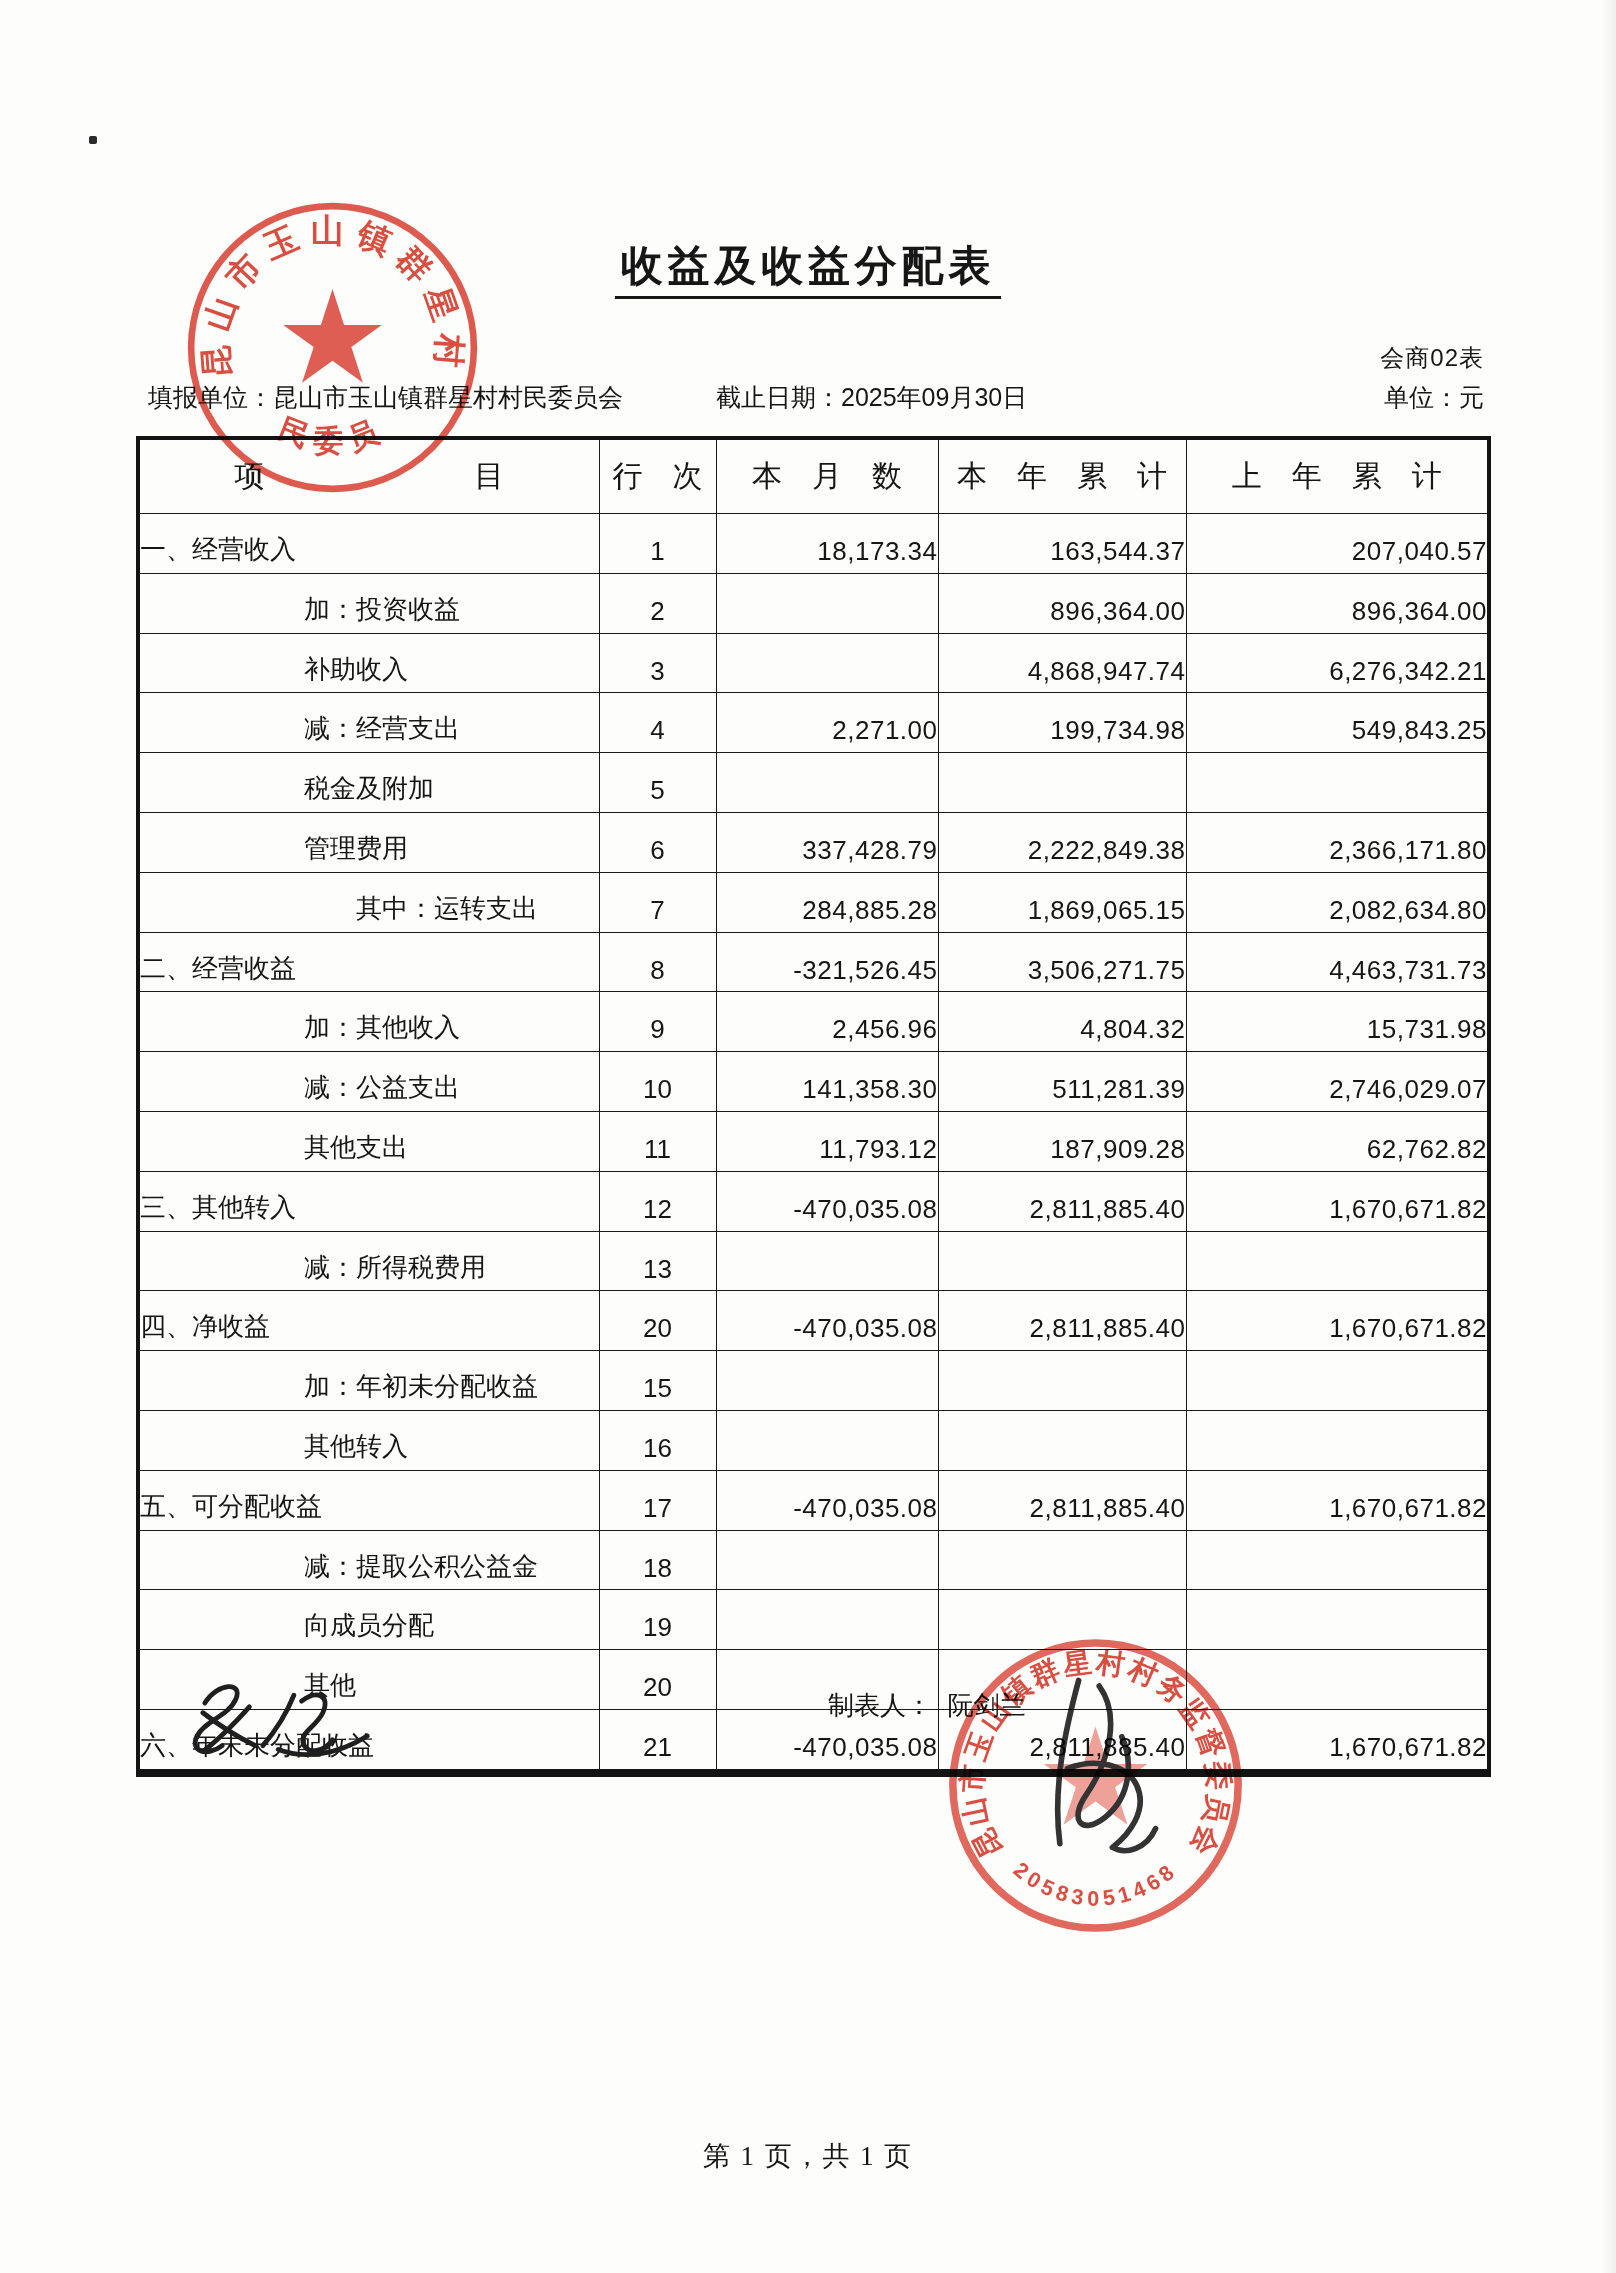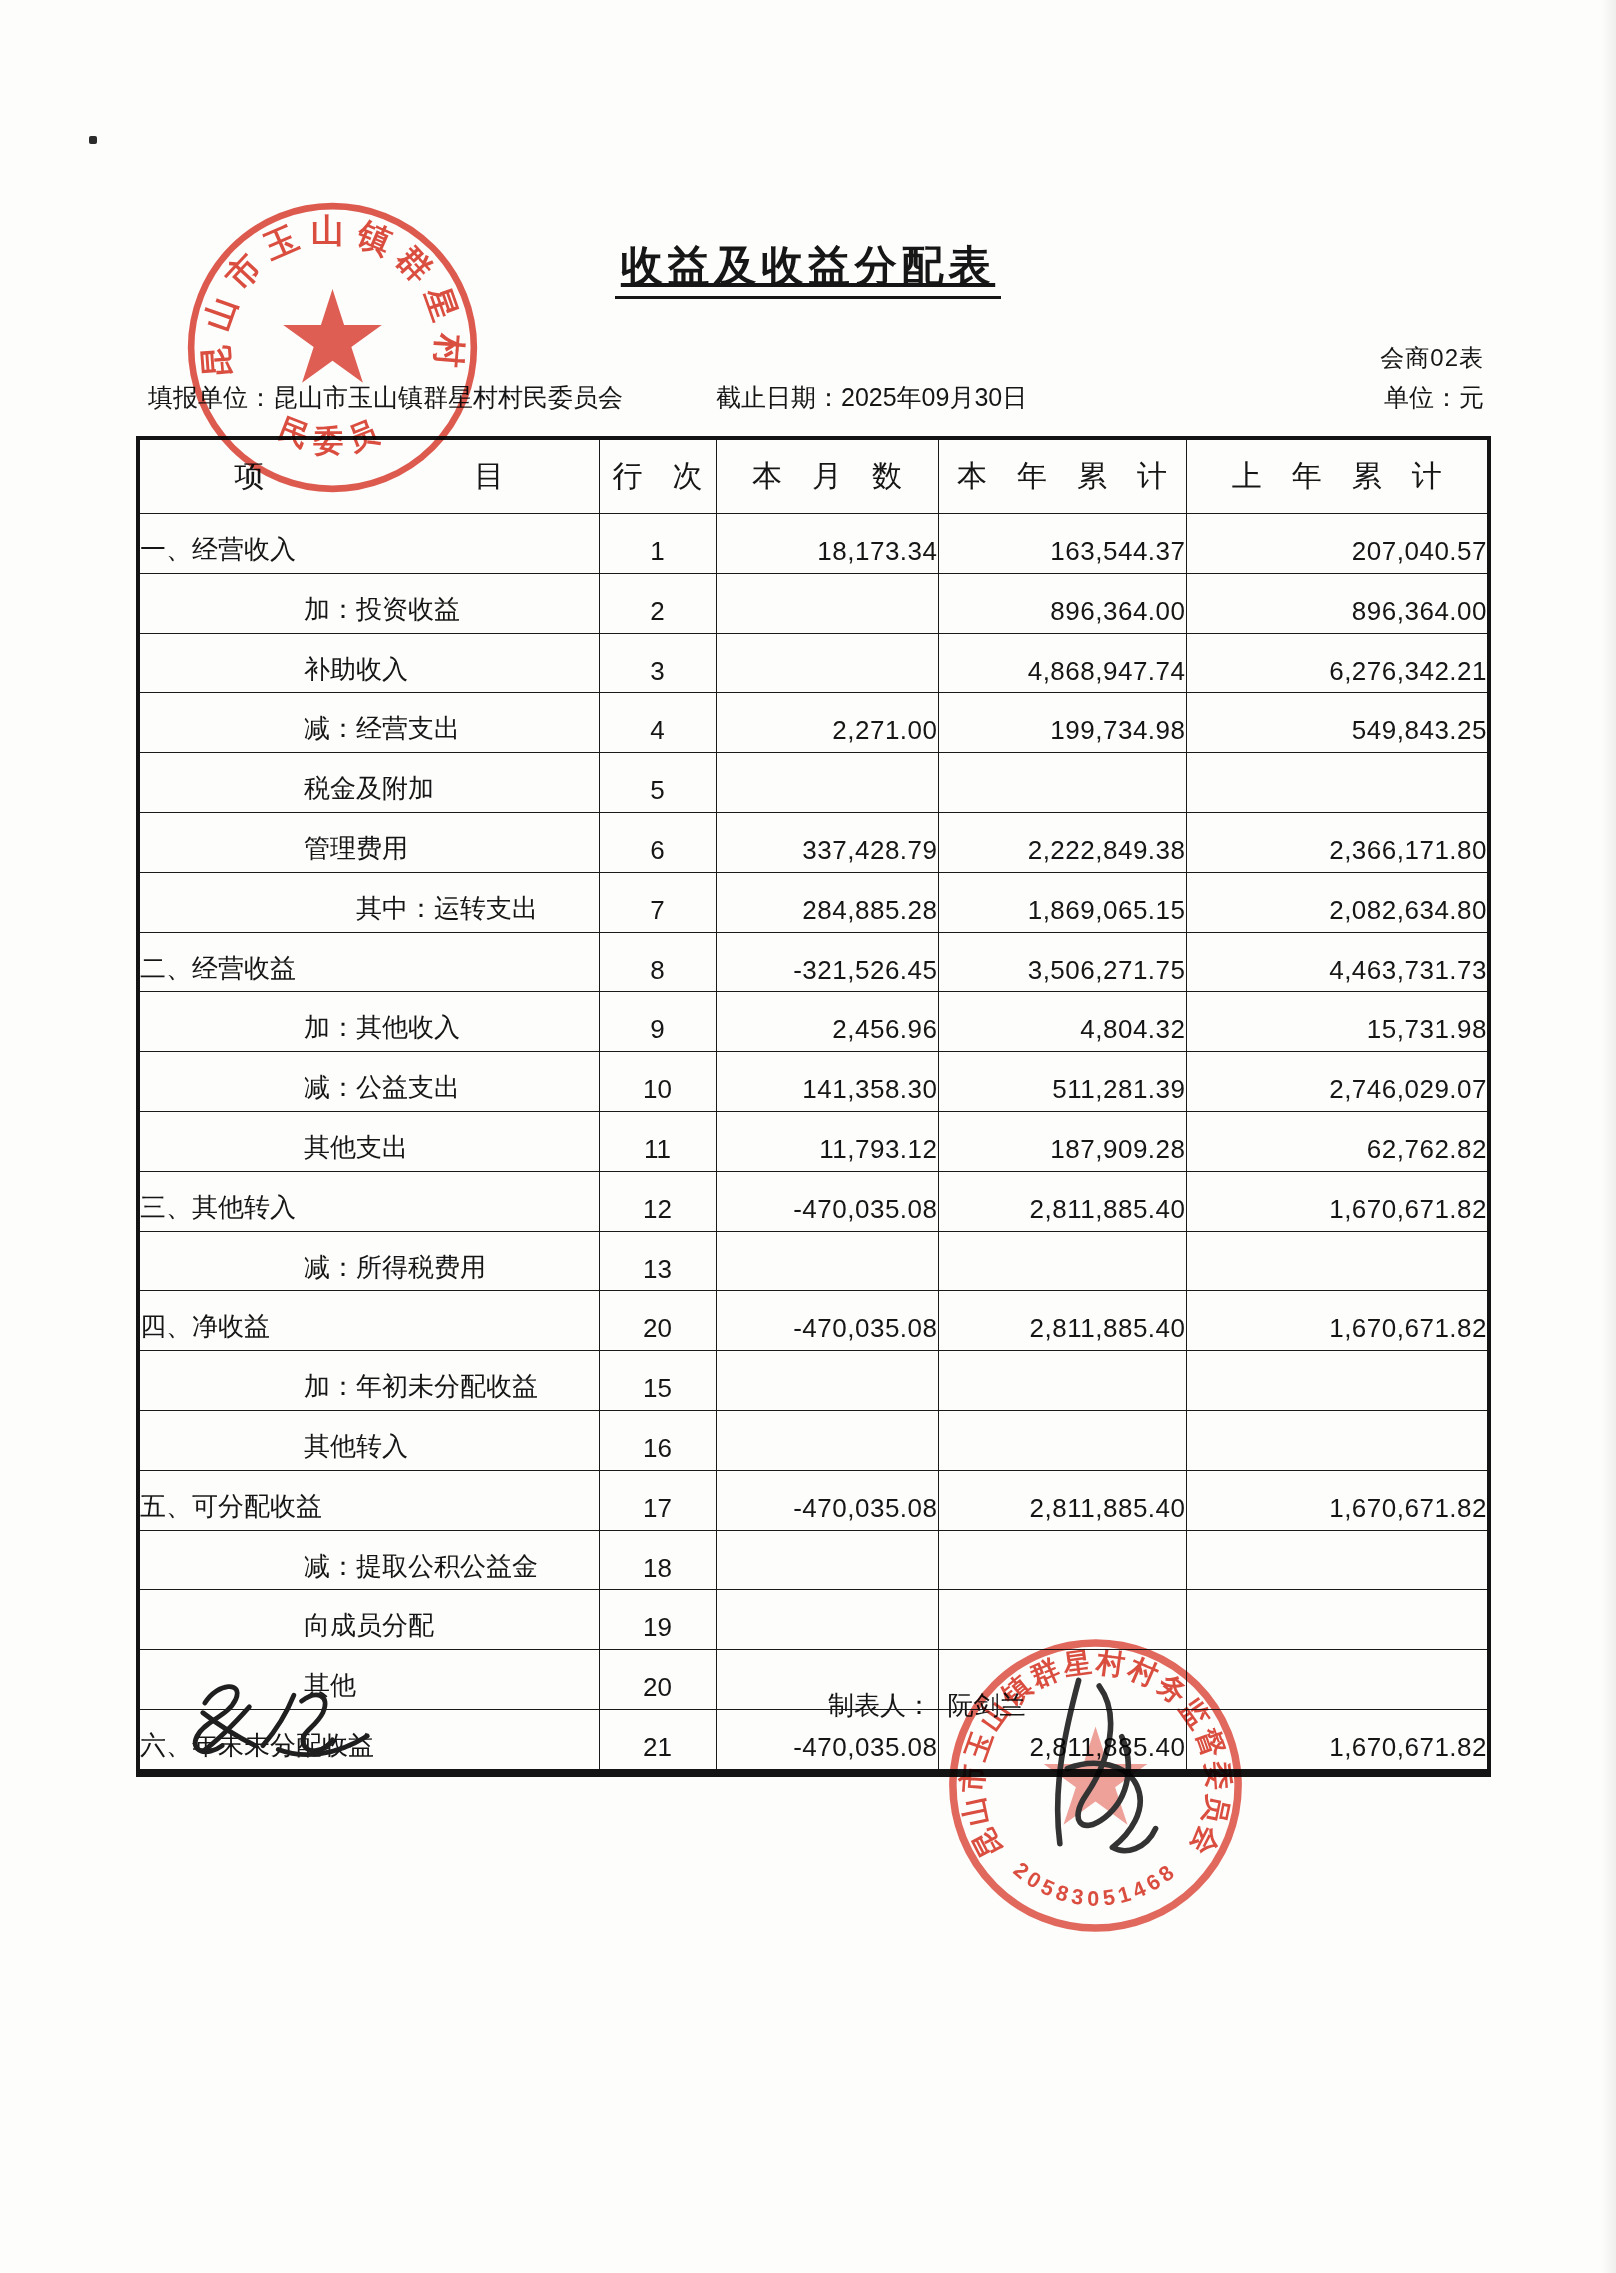--- a/index.html
+++ b/index.html
@@ -6,21 +6,21 @@
   .page{
     position:relative;width:1616px;height:2274px;margin:0 auto;
     background:#fdfdfc;overflow:hidden;
     font-family:"Liberation Sans", sans-serif;color:#161616;
   }
   .page::after{content:"";position:absolute;top:0;right:0;width:15.4px;height:100%;
     background:linear-gradient(to right, rgba(0,0,0,0), rgba(0,0,0,0.06));pointer-events:none;}
   .speck{position:absolute;left:89px;top:136px;width:7.7px;height:7.7px;background:#2b2b2b;border-radius:1.9px;}
 
   .title{position:absolute;top:238px;left:0;width:100%;text-align:center;
-    font-size:42px;font-weight:bold;letter-spacing:4.8px;white-space:nowrap;text-decoration:underline;}
+    font-size:42px;font-weight:bold;letter-spacing:4.8px;white-space:nowrap;}
   .title span{border-bottom:3.9px solid #161616;padding:0 5.8px 6.8px;}
 
   .form-code{position:absolute;top:342px;right:132px;font-size:24px;letter-spacing:1px;}
 
   .info-line{position:absolute;top:381px;left:148px;right:132px;display:flex;
     font-size:25px;white-space:nowrap;align-items:baseline;}
   .date-group{margin-left:93px;}
   .unit-group{margin-left:auto;}
 
   .table-wrap{position:absolute;top:436px;left:136px;width:1351px;}
@@ -272,15 +272,16 @@
     <path d="M170,107 182.9,147.2 225.2,147.1 190.9,171.8 204.1,211.9 170,187 135.9,211.9 149.1,171.8 114.8,147.1 157.1,147.2 Z" fill="#e4574a" opacity="0.62"></path>
     <text font-size="30" font-weight="bold" letter-spacing="3" fill="#d93a2c" text-anchor="middle"><textPath href="#sealBotArc" startOffset="50%">昆山市玉山镇群星村村务监督委员会</textPath></text>
     <text font-size="23" font-weight="bold" letter-spacing="5" fill="#d93a2c" text-anchor="middle"><textPath href="#sealBotNumArc" startOffset="50%">3205830514689</textPath></text>
     <g stroke="#1c1c1c" stroke-width="6" fill="none" stroke-linecap="round" stroke-linejoin="round">
       <path d="M152,58 C138,110 124,172 132,232"></path>
       <path d="M174,64 C196,94 186,142 160,180 C142,206 154,224 180,204 C208,182 210,144 198,118"></path>
       <path d="M140,152 C170,140 204,148 214,170 C226,196 206,222 188,236 C202,244 224,238 234,216"></path>
     </g>
   </svg>
 
+  <div class="page-num">第 1 页，共 1 页</div>
 
 </div>
 
 
 </body></html>

